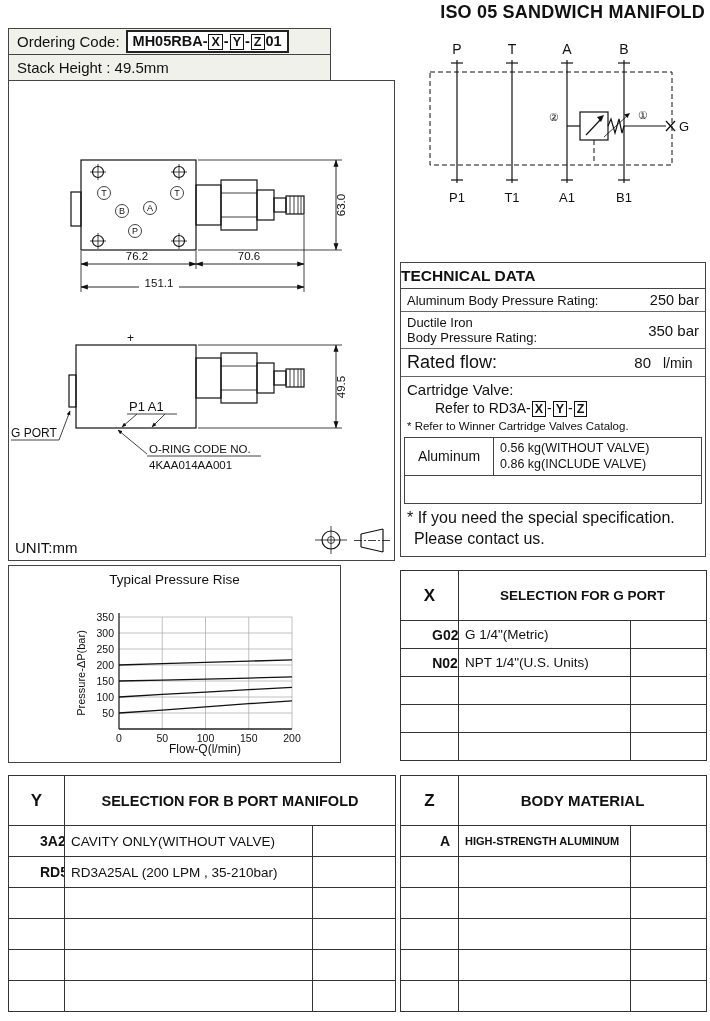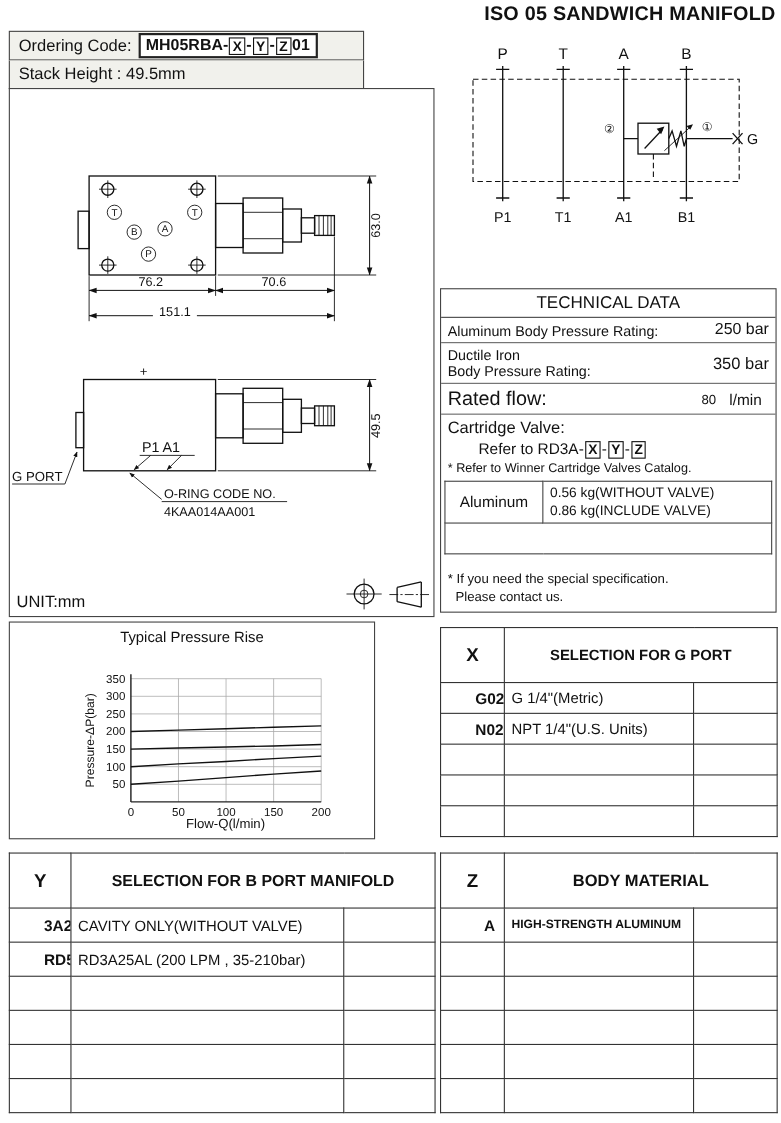--- a/index.html
+++ b/index.html
@@ -17,35 +17,35 @@
 
   
   .panel{position:absolute;border:1px solid #444;box-sizing:border-box;background:#fff;}
   .drawing-panel{left:8px;top:80px;width:387px;height:481px;}
   .tech-panel{left:400px;top:262px;width:306px;height:295px;display:flex;flex-direction:column;}
   .chart-panel{left:8px;top:565px;width:333px;height:198px;}
 
   .unit-note{position:absolute;left:6px;bottom:4px;font-size:15px;}
 
   
-  .td-title{font-size:15.5px;font-weight:normal;text-align:center;padding:4px 0 3px;border-bottom:1px solid #444;}
+  .td-title{font-size:15.5px;font-weight:bold;padding:4px 0 3px;border-bottom:1px solid #444;}
   .td-row{display:flex;align-items:center;padding:3px 6px;border-bottom:1px solid #666;font-size:13px;justify-content:center;}
   .td-row .val{margin-left:auto;font-size:14.5px;}
   .td-row.flow .lbl{font-size:18px;}
   .td-row.flow .unit{margin-left:12px;font-size:14px;width:36px;}
   .td-cart{padding:4px 6px 2px;font-size:15px;}
   .td-cart .ref{font-size:14px;padding-left:28px;margin-top:2px;}
   .td-cart .note{font-size:11.5px;margin-top:3px;}
   table.weight{border-collapse:collapse;margin:3px 3px 0;width:calc(100% - 6px);}
   table.weight td{border:1px solid #444;}
   td.w-mat{width:86px;text-align:center;font-size:14px;}
   td.w-val{font-size:12.5px;line-height:1.3;padding:2px 6px;}
   td.w-empty{height:25px;}
   .td-spacer{flex:1;}
-  .td-foot{font-size:12px;padding:2px 6px 6px;line-height:1.35;}
+  .td-foot{font-size:16px;padding:2px 6px 6px;line-height:1.35;}
   .td-foot .l2{padding-left:7px;}
 
   
   .chart-title{text-align:center;font-size:13.5px;padding-top:6px;}
   .grid{stroke:#a8a8a8;stroke-width:.7;}
   .axis{stroke:#222;stroke-width:1.3;}
   .curve{fill:none;stroke:#111;stroke-width:1.3;}
   .tick{font-size:10.5px;fill:#111;}
   .ytick{text-anchor:end;}
   .xtick{text-anchor:middle;}
@@ -299,21 +299,21 @@
     </div>
     <div class="td-row">
       <span class="lbl">
         <span style="display:block">Ductile Iron</span>
         <span style="display:block">Body Pressure Rating:</span>
       </span>
       <span class="val" style="font-size:15px">350 bar</span>
     </div>
     <div class="td-row flow">
       <span class="lbl">Rated flow:</span>
-      <span class="val" style="font-size:12px">80</span>
+      <span class="val" style="font-size:15px">80</span>
       <span class="unit">l/min</span>
     </div>
     <div class="td-cart">
       <div>Cartridge Valve:</div>
       <div class="ref"><span>Refer to RD3A-</span><span class="chip">X</span><span>-</span><span class="chip">Y</span><span>-</span><span class="chip">Z</span></div>
       <div class="note">* Refer to Winner Cartridge Valves Catalog.</div>
     </div>
     <table class="weight">
       <tbody>
           <tr>

